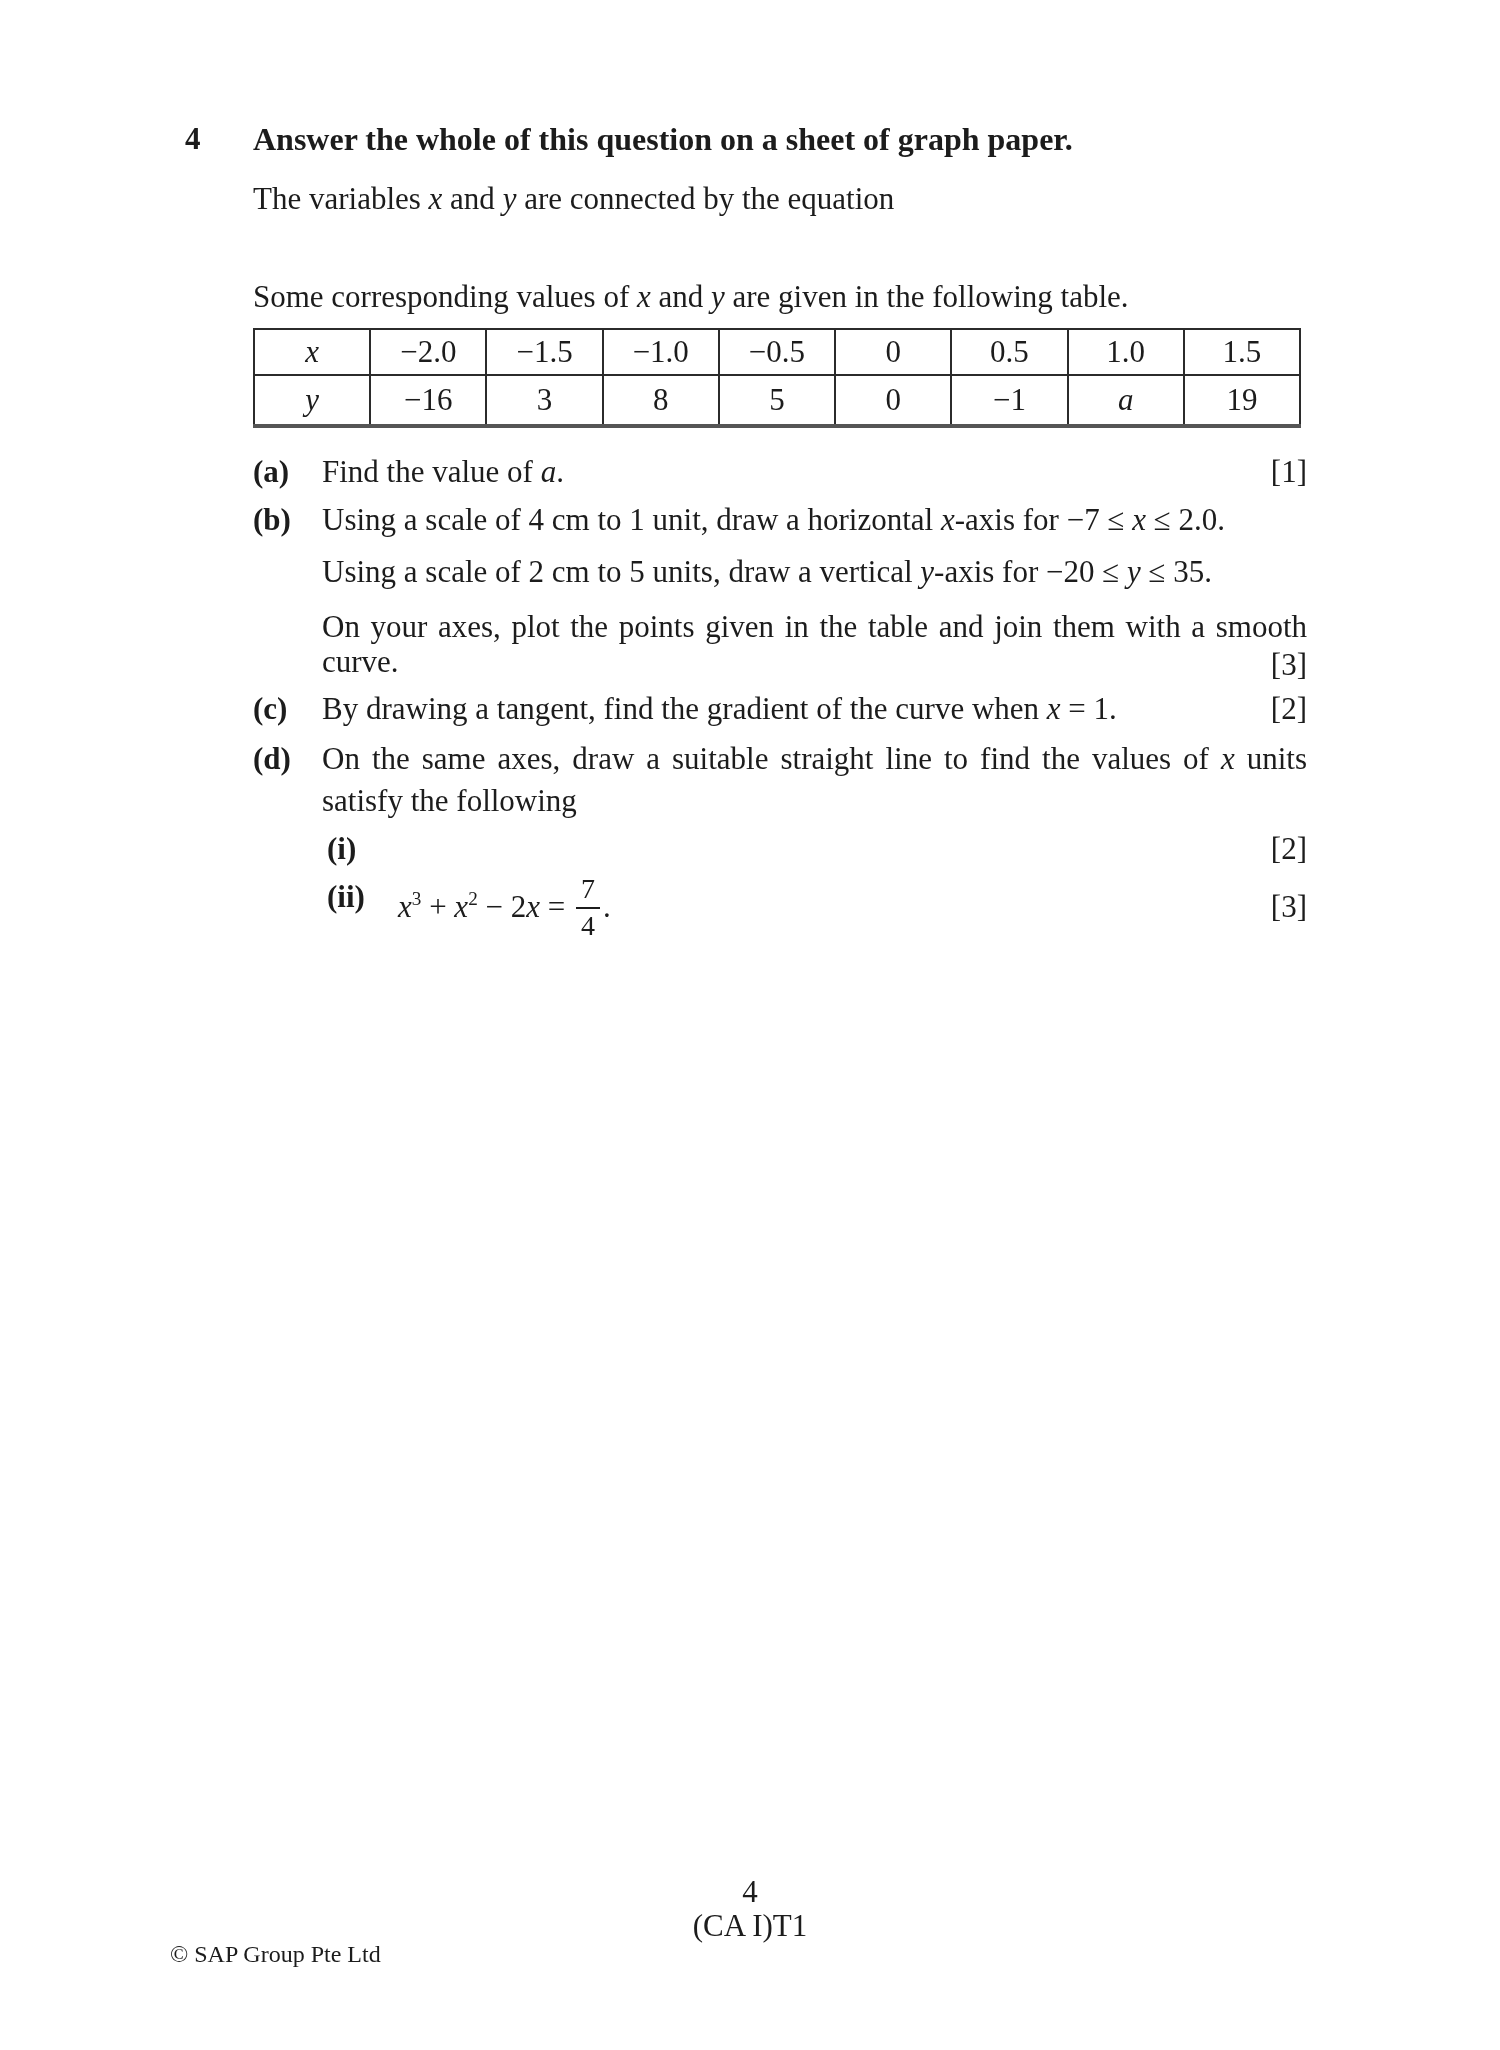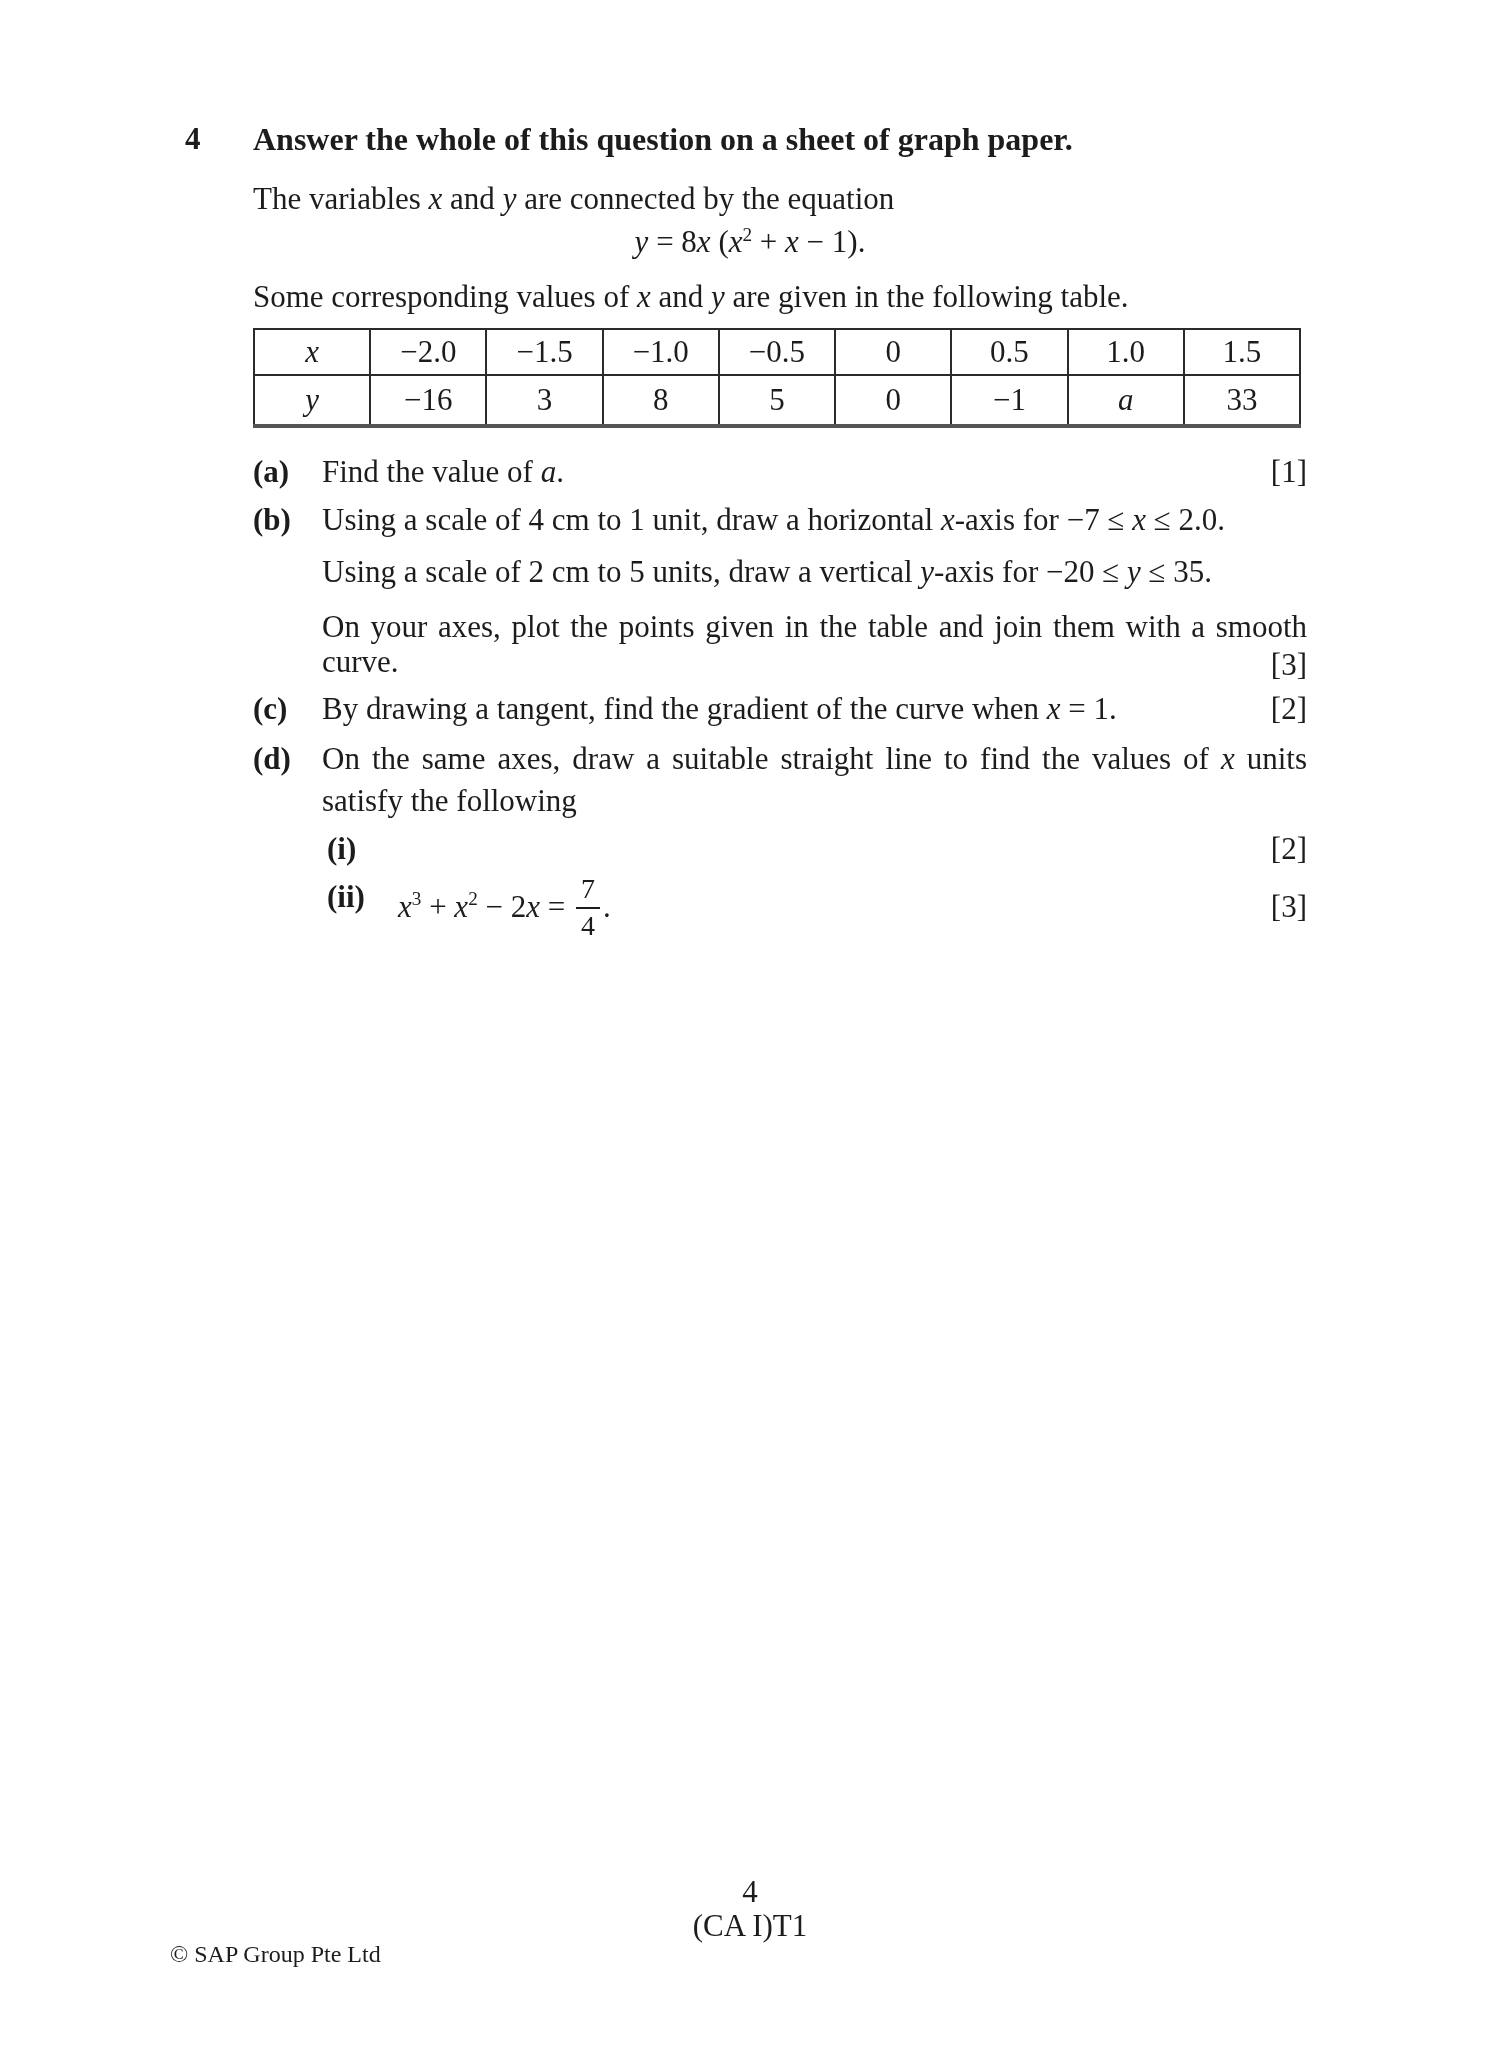--- a/index.html
+++ b/index.html
@@ -56,21 +56,20 @@
 </style>
 </head>
 <body>
 
 <div class="page">
 
   <div class="abs qnum">4</div>
   <div class="abs heading">Answer the whole of this question on a sheet of graph paper.</div>
 
   <div class="abs intro"><span>The variables </span><span style="font-style: italic;">x</span><span> and </span><span style="font-style: italic;">y</span><span> are connected by the equation</span></div>
-  <div class="abs equation"><span style="font-style: italic;">y</span><span> = 8</span><span style="font-style: italic;">x</span><span> (</span><span style="font-style: italic;">x</span><sup>2</sup><span> + </span><span style="font-style: italic;">x</span><span> − 1).</span></div>
   <div class="abs tableintro"><span>Some corresponding values of </span><span style="font-style: italic;">x</span><span> and </span><span style="font-style: italic;">y</span><span> are given in the following table.</span></div>
 
   <table class="values">
     <tbody>
         <tr>
           <td><span class="it">x</span></td>
           <td><span>−2.0</span></td>
           <td><span>−1.5</span></td>
           <td><span>−1.0</span></td>
           <td><span>−0.5</span></td>
@@ -81,21 +80,21 @@
         </tr>
         <tr>
           <td><span class="it">y</span></td>
           <td><span>−16</span></td>
           <td><span>3</span></td>
           <td><span>8</span></td>
           <td><span>5</span></td>
           <td><span>0</span></td>
           <td><span>−1</span></td>
           <td><span class="it">a</span></td>
-          <td><span>33</span></td>
+          <td><span>19</span></td>
         </tr>
       </tbody>
   </table>
 
   <div class="row" style="top:452px">
     <span class="plabel">(a)</span>
     <span class="ptext"><span>Find the value of </span><span style="font-style: italic;">a</span><span>.</span></span>
   </div>
   <div class="abs mark" style="top:452px">[1]</div>
 

